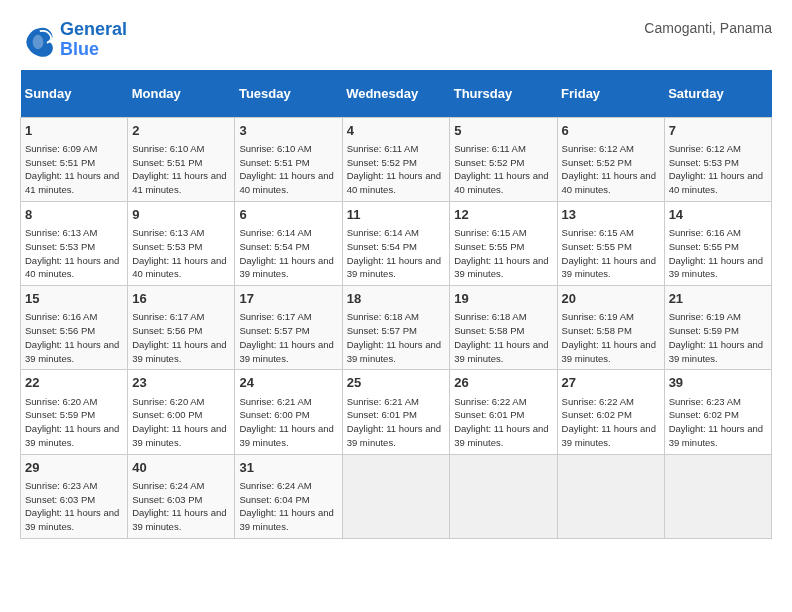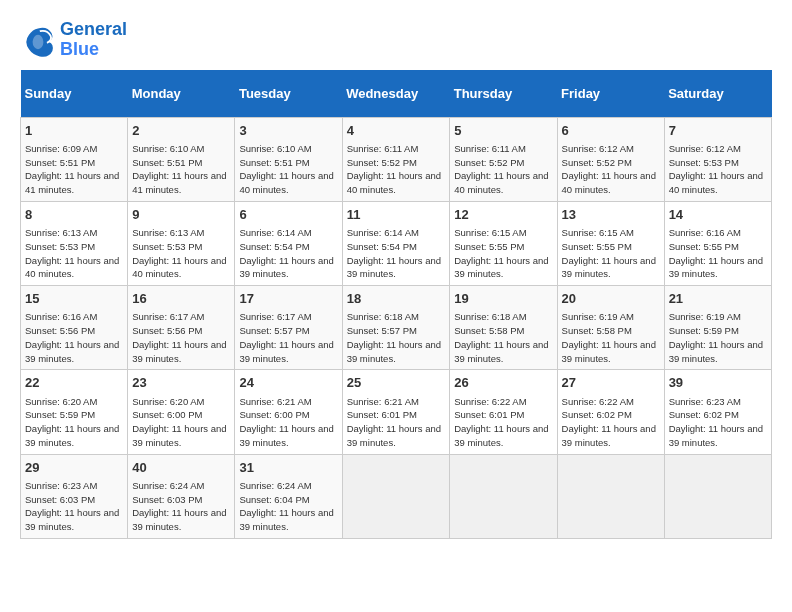--- a/index.html
+++ b/index.html
@@ -98,20 +98,21 @@
       <path d="M20 5 Q30 2 35 10 Q38 16 32 20 Q38 22 36 30 Q32 38 22 36 Q14 34 10 28 Q4 20 10 12 Q14 6 20 5Z" fill="#1a6bbf"></path>
       <path d="M22 8 Q30 6 34 13 Q36 18 30 21" fill="none" stroke="#fff" stroke-width="2"></path>
       <ellipse cx="20" cy="20" rx="6" ry="8" fill="#fff" opacity="0.3"></ellipse>
     </svg>
     <div class="logo-text">
       <div><span>General</span></div>
       <div style="color:#3b82f6;">Blue</div>
     </div>
   </div>
   <div class="title-block">
+    <div class="location">Camoganti, Panama</div>
   </div>
 </div>
 
 <table>
   <thead>
     <tr id="header-row">
     <th>Sunday</th>
         <th>Monday</th>
         <th>Tuesday</th>
         <th>Wednesday</th>

